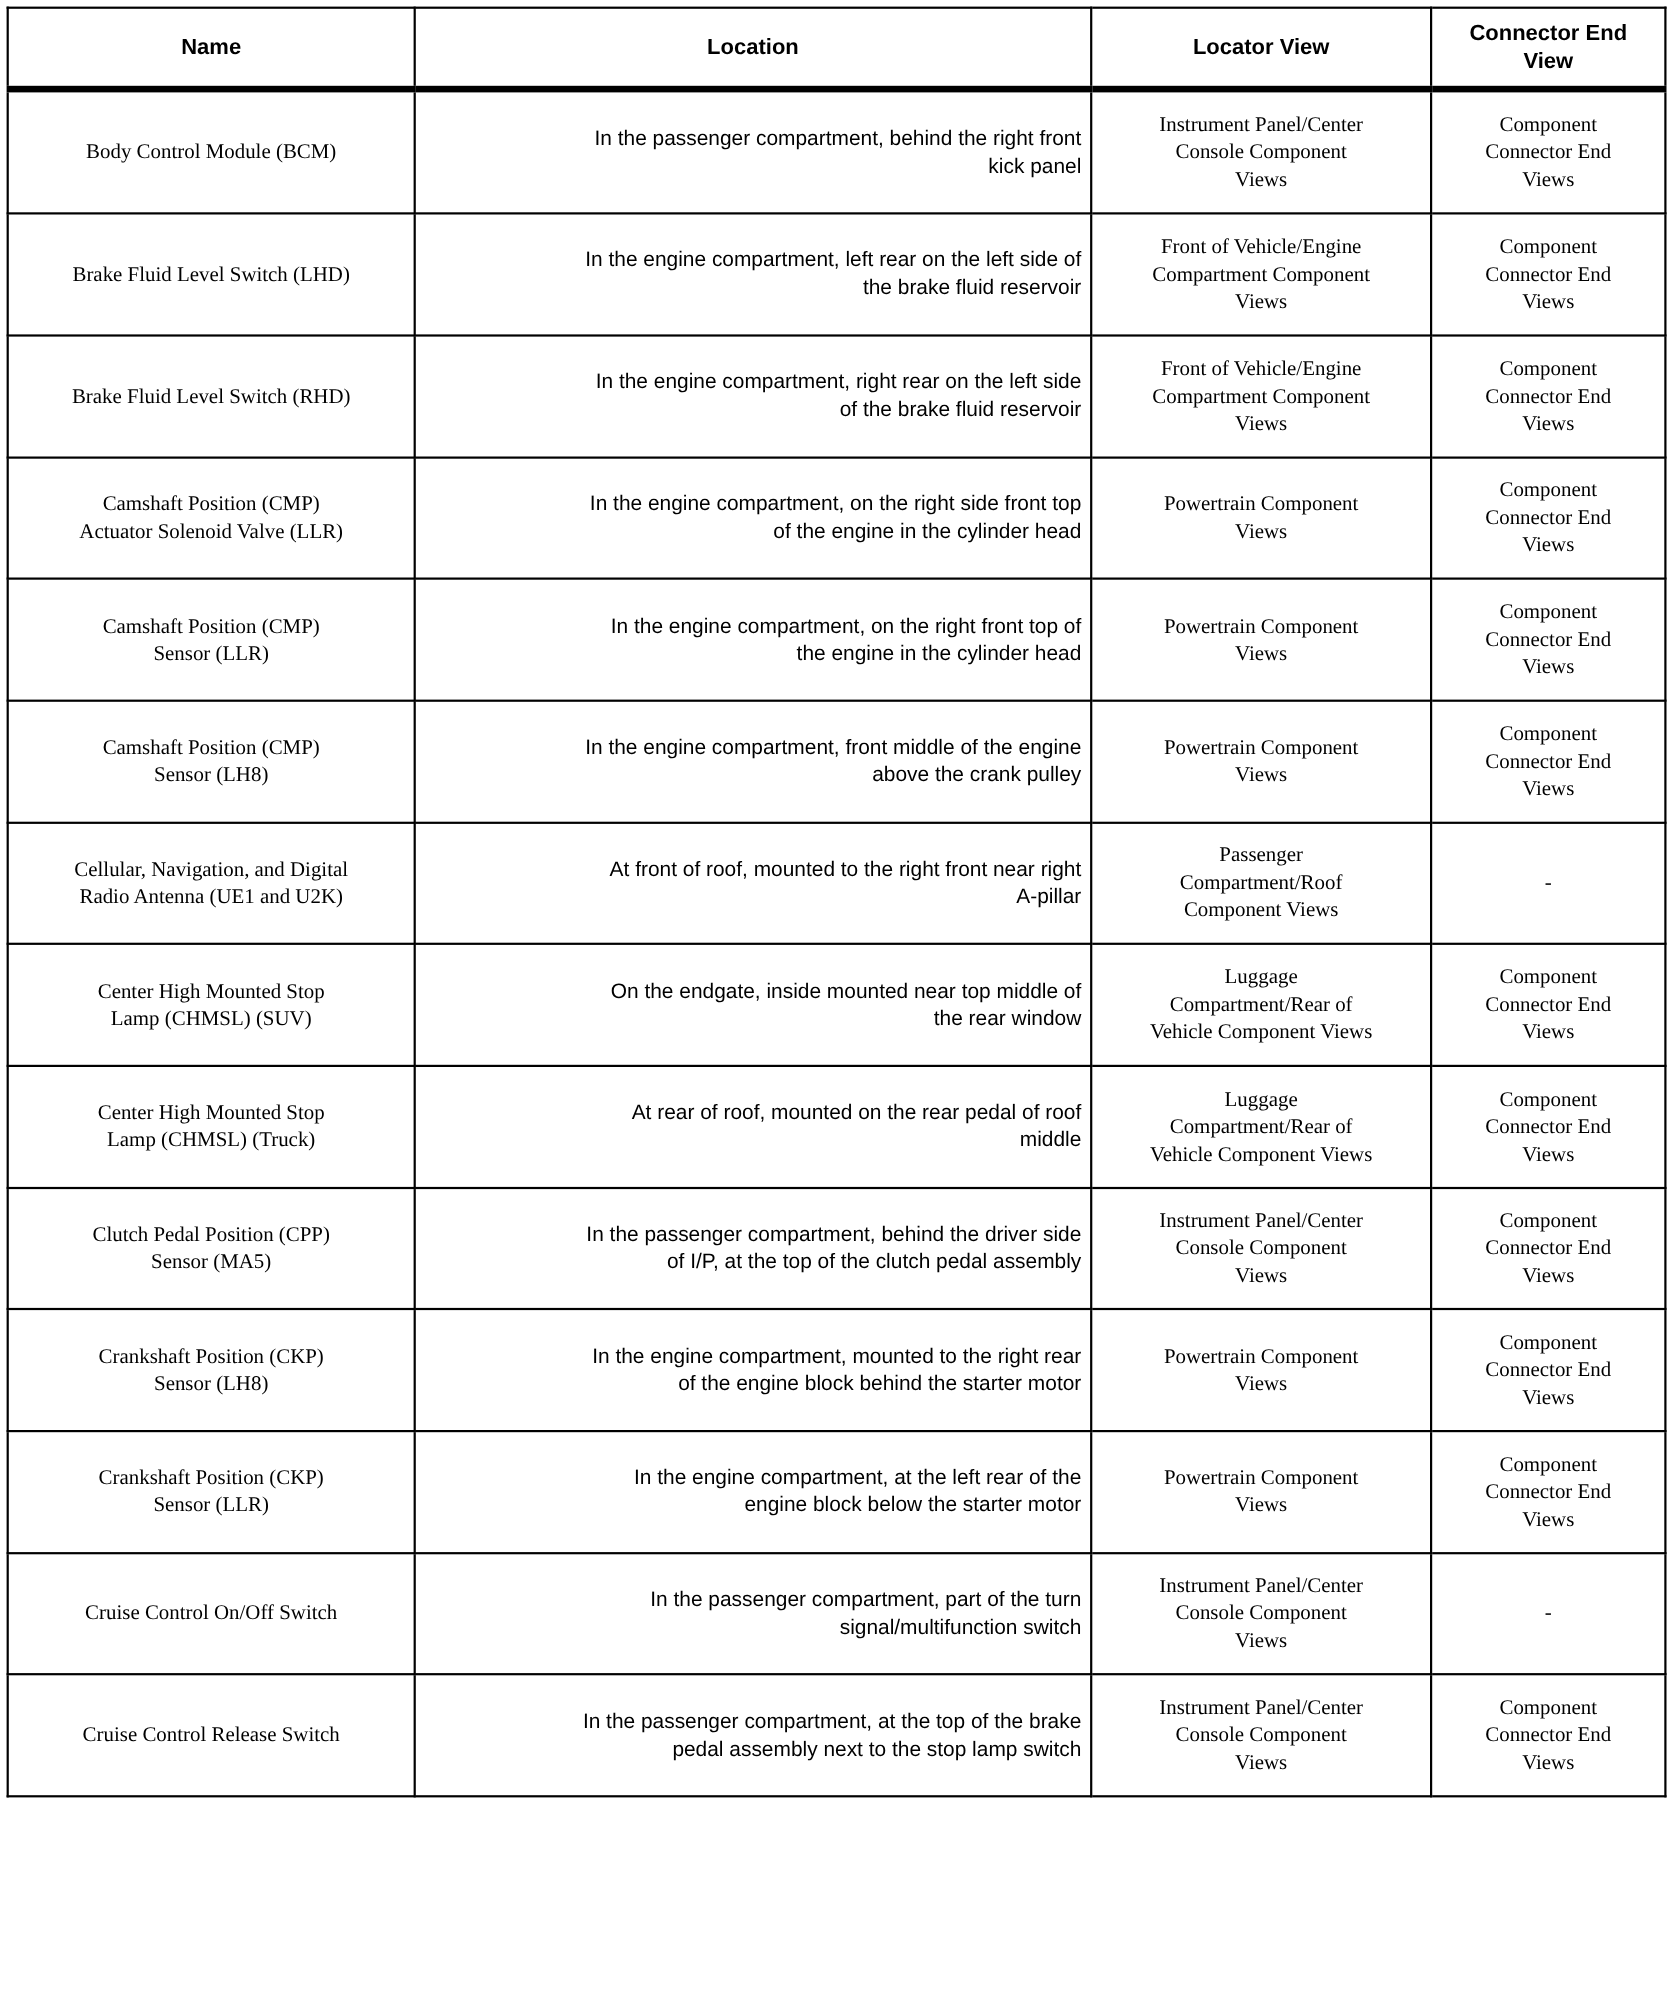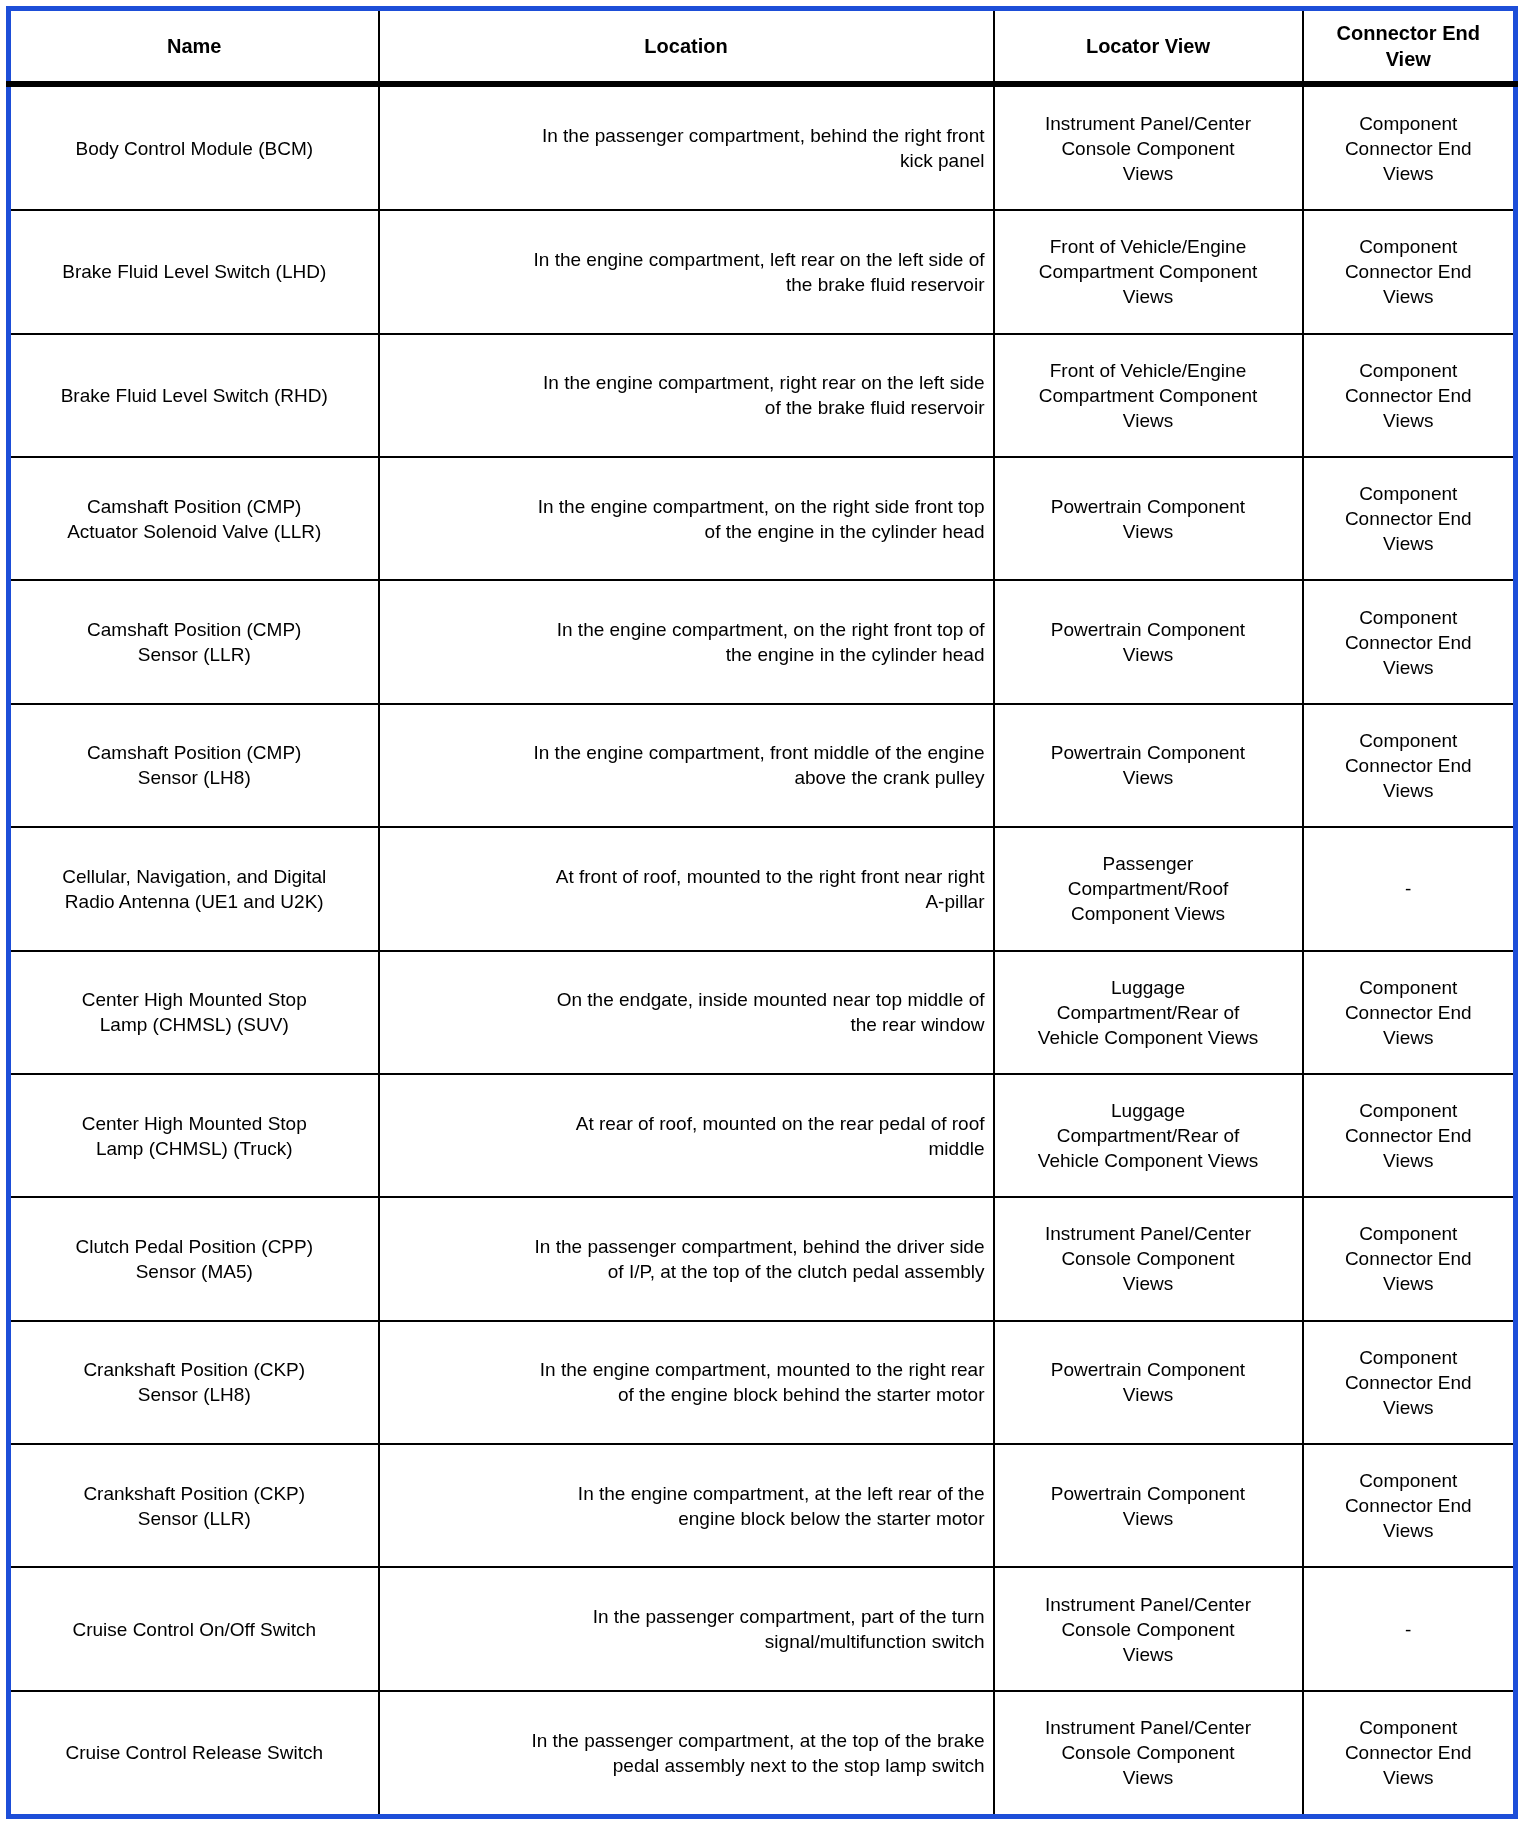--- a/index.html
+++ b/index.html
@@ -12,22 +12,22 @@
     height: 1826px;
     box-sizing: border-box;
     padding: 6px 6px;
     font-family: "Liberation Sans", sans-serif;
     color: #000000;
   }
   table.component-table {
     border-collapse: collapse;
     table-layout: fixed;
     width: 1507px;
-    height: 1813px;
-    border: 5px solid #1d4ed8;
+    height: 1628px;
+    border: 2px solid #1d4ed8;
   }
   col.c-name { width: 370px; }
   col.c-location { width: 615px; }
   col.c-locator { width: 309px; }
   col.c-connector { width: 213px; }
 
   th, td {
     border: 2px solid #000000;
     vertical-align: middle;
     white-space: pre-line;
@@ -41,20 +41,21 @@
     font-size: 20px;
     line-height: 26px;
     text-align: center;
     height: 58px;
     border-bottom: 6px solid #000000;
   }
   td.name,
   td.locator-view,
   td.connector-end-view {
     text-align: center;
+    font-family: Liberation Serif, serif;
   }
   td.location {
     text-align: right;
   }
 </style>
 </head>
 <body>
 
 <table class="component-table">
   <colgroup>

